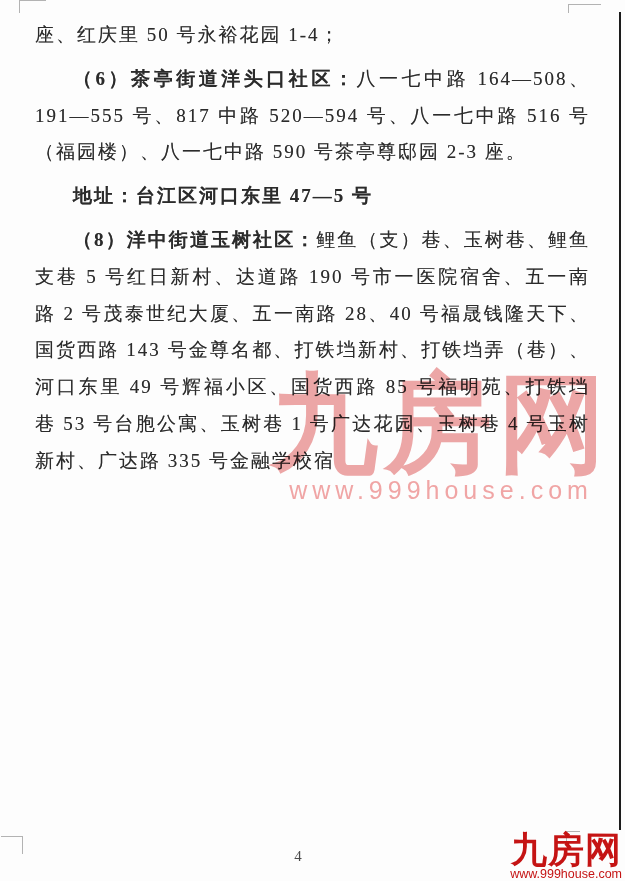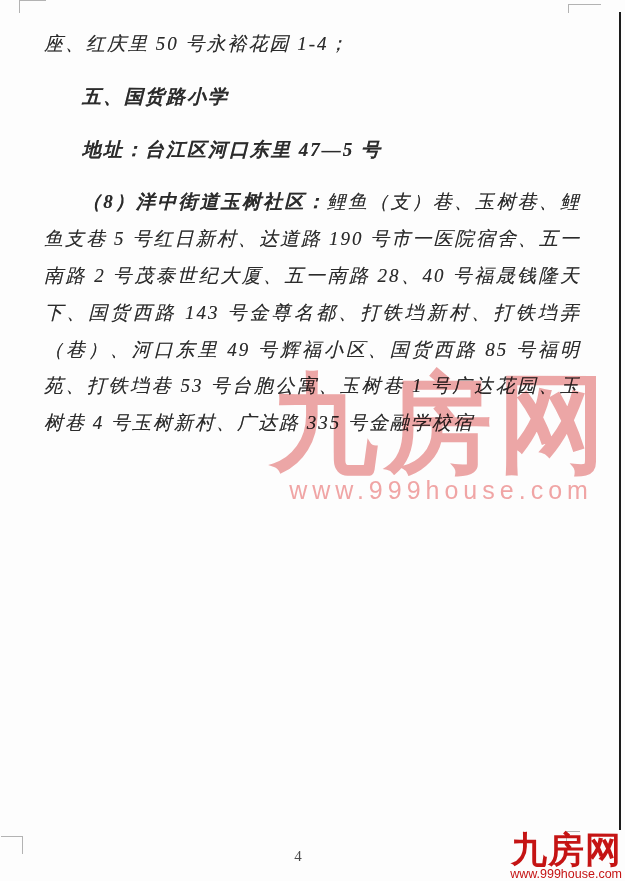--- a/index.html
+++ b/index.html
@@ -18,21 +18,21 @@
     left: 28px; top: 10px; width: 569px;
     font-size: 19px;
     line-height: 36.8px;
     letter-spacing: 2px;
     color: #2b2b2b;
     text-align: justify;
     text-justify: inter-character;
     z-index: 2;
     text-shadow: 0 0 0.5px rgba(70,70,70,0.55);
   }
-  .para { margin: 16px; font-style: italic; }
+  .para { margin: 7px; }
   .para.indent { text-indent: 2em; }
   .lead { font-weight: bold; }
 
   
   .watermark {
     position: absolute;
     left: 258px; top: 366px; width: 366px;
     z-index: 3;
     pointer-events: none;
     mix-blend-mode: multiply;
@@ -119,22 +119,22 @@
   <div class="mark mark-tr"></div>
   <div class="mark mark-bl"></div>
   <div class="mark mark-br"></div>
 
   <div class="page-edge-line"></div>
 
   <div class="text-block">
     <p class="para"><span>座、红庆里 50 号永裕花园 1-4；</span></p>
 
 
+    <p class="para indent"><span class="lead">（6）茶亭街道洋头口社区：</span><span>八一七中路 164—508、191—555 号、817 中路 520—594 号、八一七中路 516 号（福园楼）、八一七中路 590 号茶亭尊邸园 2-3 座。</span></p>
 
-    <p class="para indent"><span class="lead">五、国货路小学</span></p>
 
     <p class="para indent"><span class="lead">地址：台江区河口东里 47—5 号</span></p>
 
 
     <p class="para indent"><span class="lead">（8）洋中街道玉树社区：</span><span>鲤鱼（支）巷、玉树巷、鲤鱼支巷 5 号红日新村、达道路 190 号市一医院宿舍、五一南路 2 号茂泰世纪大厦、五一南路 28、40 号福晟钱隆天下、国货西路 143 号金尊名都、打铁垱新村、打铁垱弄（巷）、河口东里 49 号辉福小区、国货西路 85 号福明苑、打铁垱巷 53 号台胞公寓、玉树巷 1 号广达花园、玉树巷 4 号玉树新村、广达路 335 号金融学校宿</span></p>
   </div>
 
   <div class="watermark">
     <div class="wm-brand">九房网</div>
     <div class="wm-url">www.999house.com</div>

